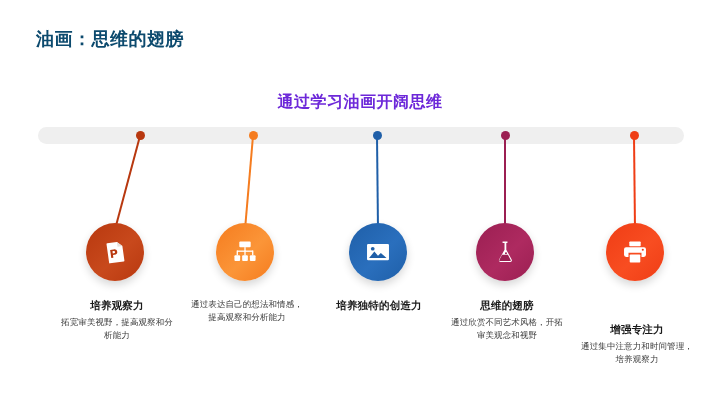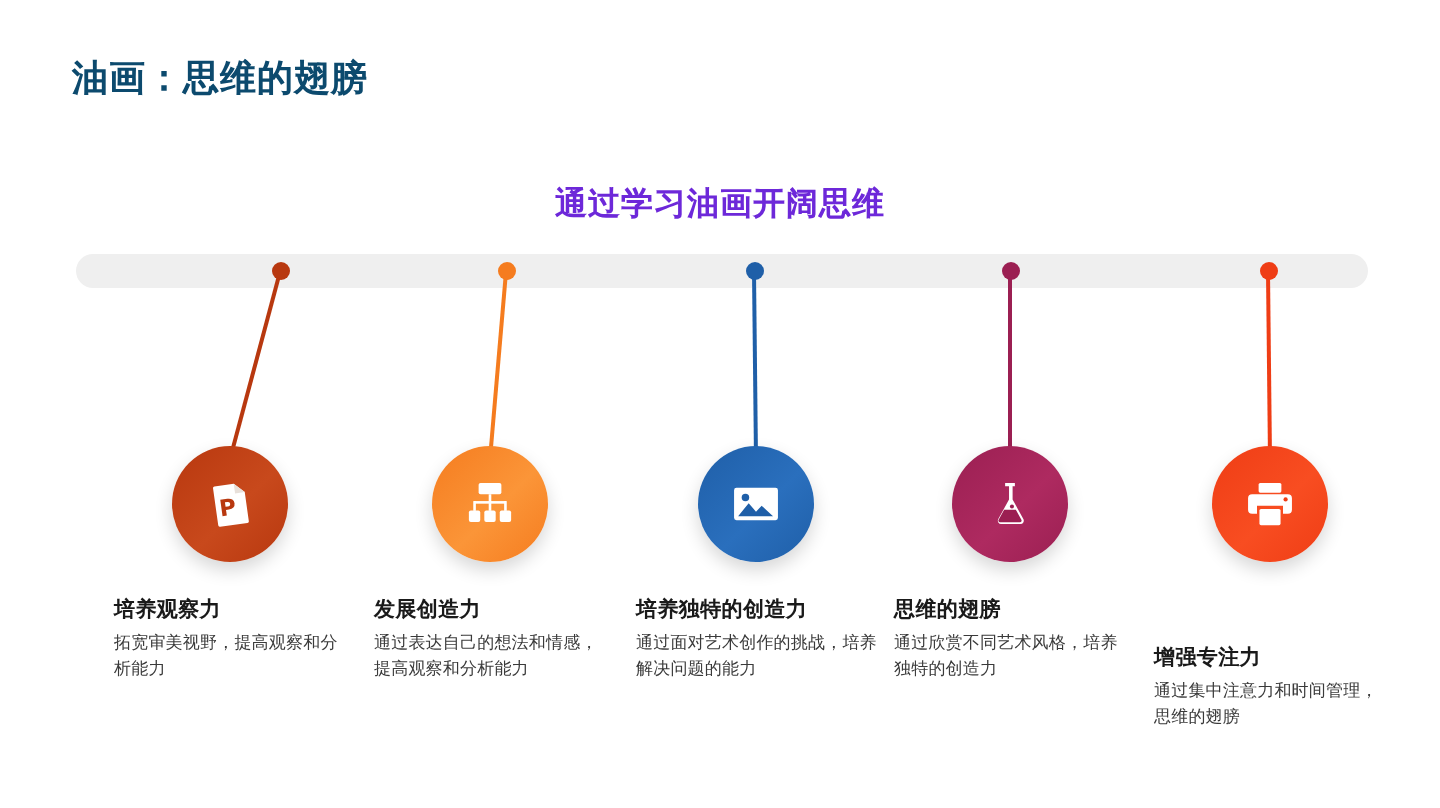--- a/index.html
+++ b/index.html
@@ -87,21 +87,21 @@
     display: flex;
     align-items: center;
     justify-content: center;
     box-shadow: 0 4px 9px rgba(0,0,0,0.16);
   }
   .circle svg { display: block; }
 
   .label-block {
     position: absolute;
     top: 298px;
-    text-align: left;
+    text-align: center;
   }
   .item-title {
     font-size: 10.5px;
     font-weight: bold;
     color: #1a1a1a;
     line-height: 1.35;
     margin: 0 0 4px 0;
     letter-spacing: 0.2px;
   }
   .item-desc {
@@ -154,71 +154,69 @@
               <rect x="22" y="20" width="7" height="7" rx="1.2"></rect>
               <rect x="15.2" y="10" width="1.6" height="5"></rect>
               <rect x="6.2" y="14.2" width="19.6" height="1.6"></rect>
               <rect x="5.7" y="14.2" width="1.6" height="6"></rect>
               <rect x="15.2" y="14.2" width="1.6" height="6"></rect>
               <rect x="24.7" y="14.2" width="1.6" height="6"></rect>
             </svg>
           </span>
         </div>
         <div class="label-block" style="left: 187px; width: 120px;">
-          <p class="item-title">发展创造力</p>
           <p class="item-desc">通过表达自己的想法和情感，提高观察和分析能力</p>
         </div>
       </div>
       <div class="item">
         <div class="connector" style="left: 376.2px; top: 135.5px; height: 93.5053px; background: rgb(31, 95, 168); transform: rotate(-0.612766deg);"></div>
         <div class="node-dot" style="left: 372.5px; background: rgb(31, 95, 168);"></div>
         <div class="circle" style="left: 349px; background: linear-gradient(135deg, rgb(31, 95, 168) 0%, rgb(42, 111, 189) 55%, rgb(31, 95, 168) 100%);">
           <span>
             <svg width="26" height="26" viewBox="0 0 32 32" fill="#ffffff">
               <path d="M4 6 h24 a1.5 1.5 0 0 1 1.5 1.5 v17 a1.5 1.5 0 0 1 -1.5 1.5 H4 a1.5 1.5 0 0 1 -1.5 -1.5 v-17 A1.5 1.5 0 0 1 4 6 z" fill="#ffffff"></path>
               <circle cx="9.5" cy="12" r="2.3" fill="#1f5fa8"></circle>
               <path d="M5 23.5 l6.5 -8 l4.5 5.2 l3.5 -3.6 l7 6.4 z" fill="#1f5fa8"></path>
             </svg>
           </span>
         </div>
         <div class="label-block" style="left: 318px; width: 122px;">
           <p class="item-title">培养独特的创造力</p>
-          <p class="item-desc">通过面对艺术创作的挑战，培养解决问题的能力</p>
         </div>
       </div>
       <div class="item">
         <div class="connector" style="left: 504.2px; top: 135.5px; height: 93.5px; background: rgb(155, 31, 82); transform: rotate(0deg);"></div>
         <div class="node-dot" style="left: 500.5px; background: rgb(155, 31, 82);"></div>
         <div class="circle" style="left: 476px; background: linear-gradient(135deg, rgb(155, 31, 82) 0%, rgb(174, 42, 96) 55%, rgb(155, 31, 82) 100%);">
           <span>
             <svg width="26" height="26" viewBox="0 0 32 32" fill="#ffffff">
               <path d="M13 3 h6 v2 h-1.4 v8.2 l6.6 12.1 a2 2 0 0 1 -1.8 3 H10.6 a2 2 0 0 1 -1.8 -3 l6.6 -12.1 V5 H13 z" fill="#ffffff"></path>
               <path d="M12.4 19.5 h7.2 l3.4 6.2 a1 1 0 0 1 -0.9 1.5 H9.9 a1 1 0 0 1 -0.9 -1.5 z" fill="#9b1f52"></path>
               <circle cx="17.2" cy="17.5" r="1.25" fill="#9b1f52"></circle>
             </svg>
           </span>
         </div>
         <div class="label-block" style="left: 447px; width: 120px;">
           <p class="item-title">思维的翅膀</p>
-          <p class="item-desc">通过欣赏不同艺术风格，培养独特的创造力</p>
+          <p class="item-desc">通过欣赏不同艺术风格，开拓审美观念和视野</p>
         </div>
       </div>
       <div class="item">
         <div class="connector" style="left: 633.2px; top: 135.5px; height: 93.5053px; background: rgb(239, 61, 21); transform: rotate(-0.612766deg);"></div>
         <div class="node-dot" style="left: 629.5px; background: rgb(239, 61, 21);"></div>
         <div class="circle" style="left: 606px; background: linear-gradient(135deg, rgb(239, 61, 21) 0%, rgb(248, 77, 33) 55%, rgb(239, 61, 21) 100%);">
           <span>
             <svg width="26" height="26" viewBox="0 0 32 32" fill="#ffffff">
               <rect x="9" y="3" width="14" height="6" rx="1"></rect>
               <path d="M5 10 h22 a2.5 2.5 0 0 1 2.5 2.5 v7 a2.5 2.5 0 0 1 -2.5 2.5 h-3 v-5 H8 v5 H5 a2.5 2.5 0 0 1 -2.5 -2.5 v-7 A2.5 2.5 0 0 1 5 10 z"></path>
               <circle cx="25.6" cy="13.2" r="1.3" fill="#ef3d15"></circle>
               <rect x="9.5" y="19" width="13" height="10" rx="1"></rect>
             </svg>
           </span>
         </div>
         <div class="label-block" style="left: 577px; width: 120px; margin-top: 24px;">
           <p class="item-title">增强专注力</p>
-          <p class="item-desc">通过集中注意力和时间管理，思维的翅膀</p>
+          <p class="item-desc">通过集中注意力和时间管理，培养观察力</p>
         </div>
       </div>
     </div>
 
 </div>
 
 </body></html>

